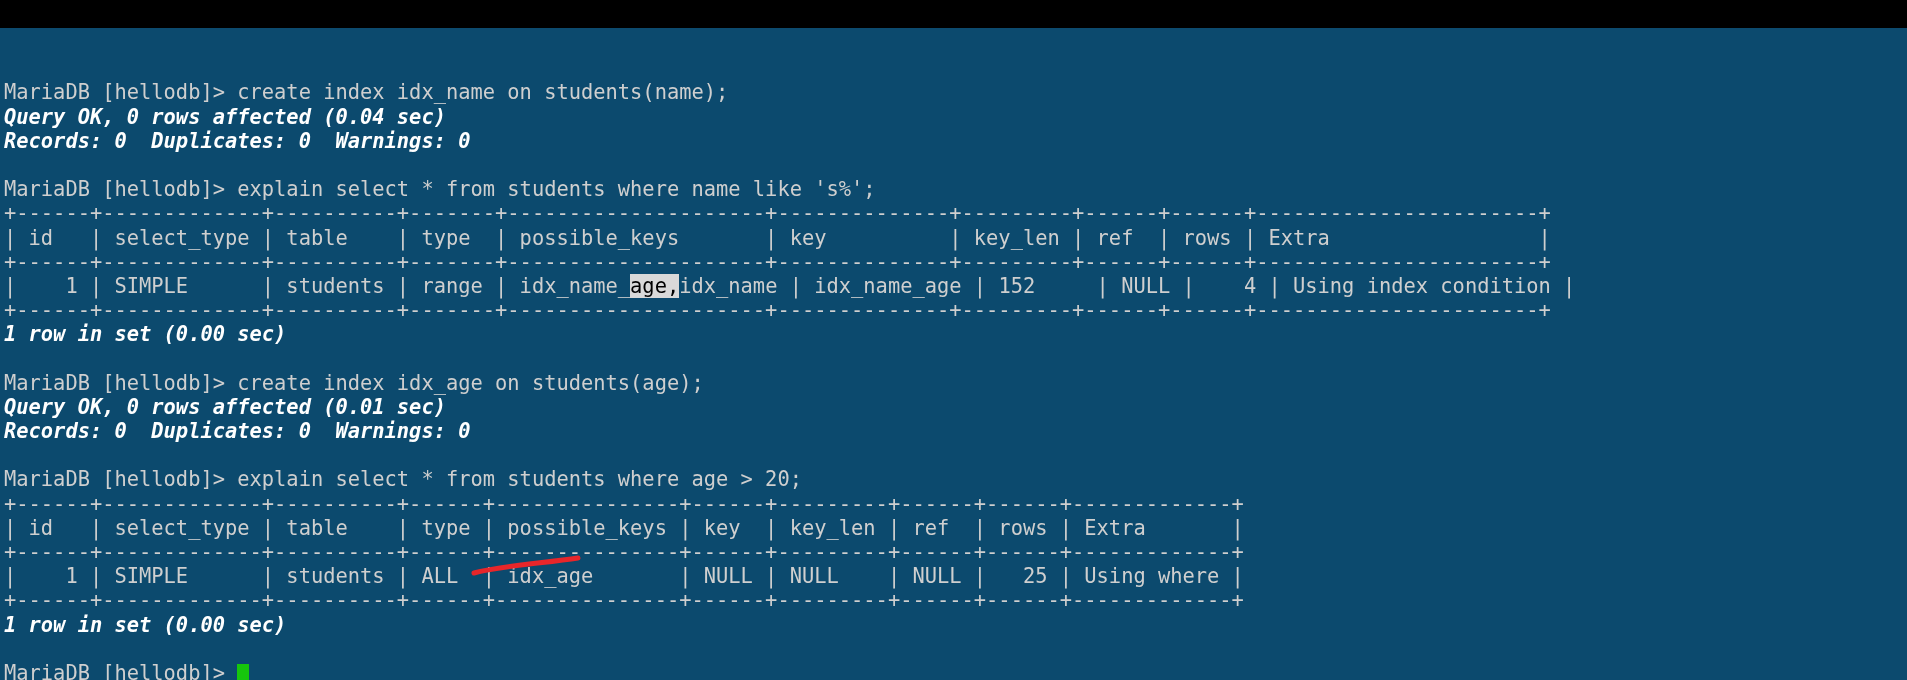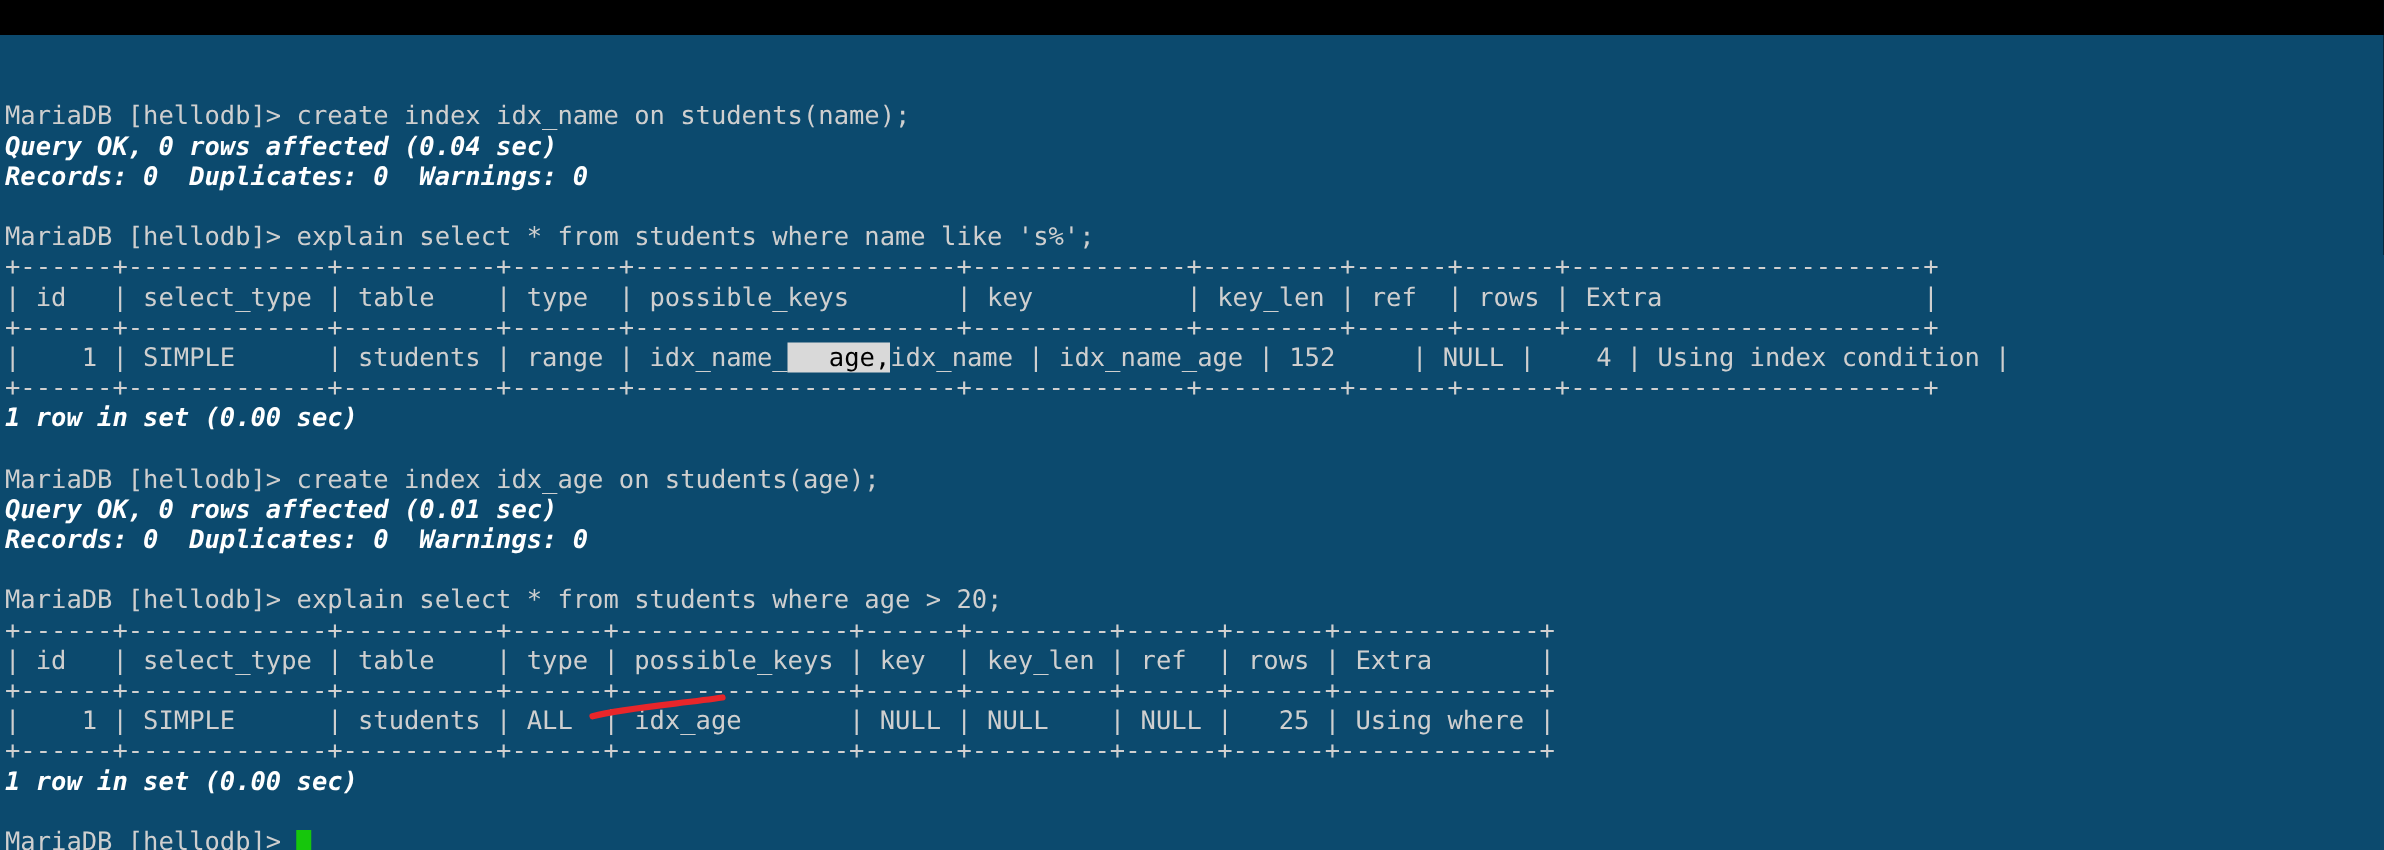--- a/index.html
+++ b/index.html
@@ -37,21 +37,20 @@
     color: #cfcfcf;
   }
   .line.bold {
     font-weight: bold;
     color: #ffffff;
     font-style: italic;
   }
   .sel {
     background: #d9d9d9;
     color: #000000;
-    padding-left: 33px;
   }
   .cursor {
     display: inline-block;
     width: 12.1px;
     height: 20px;
     background: #16c60c;
     vertical-align: -4px;
   }
   
   #annotation-underline {

